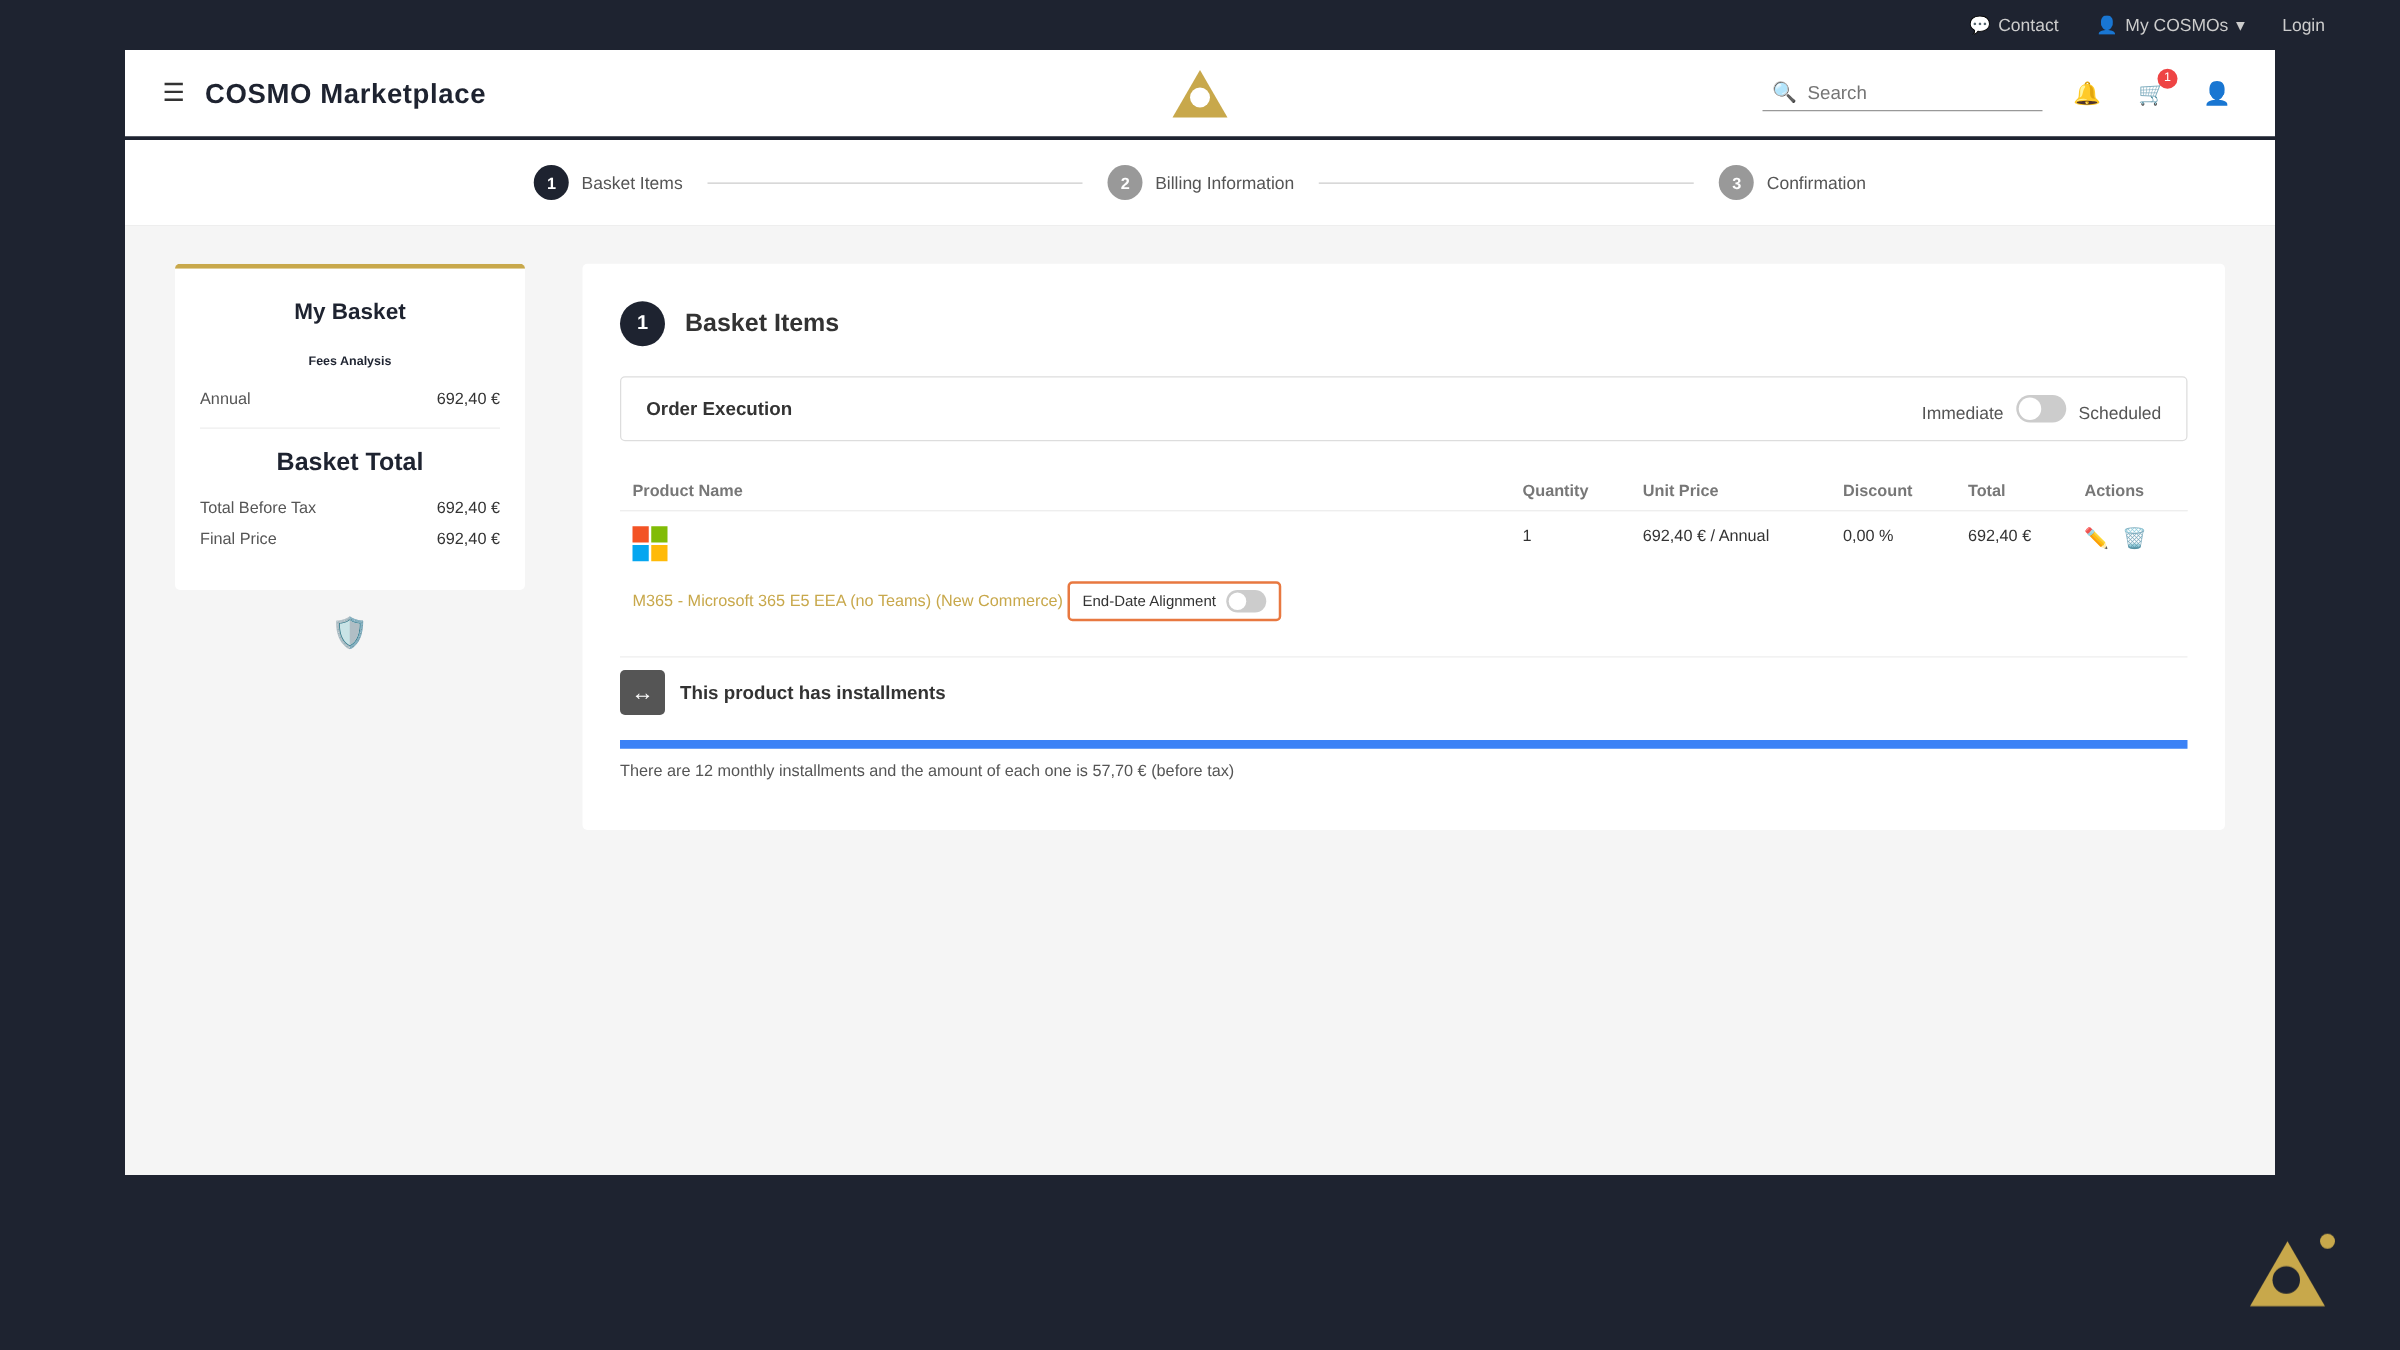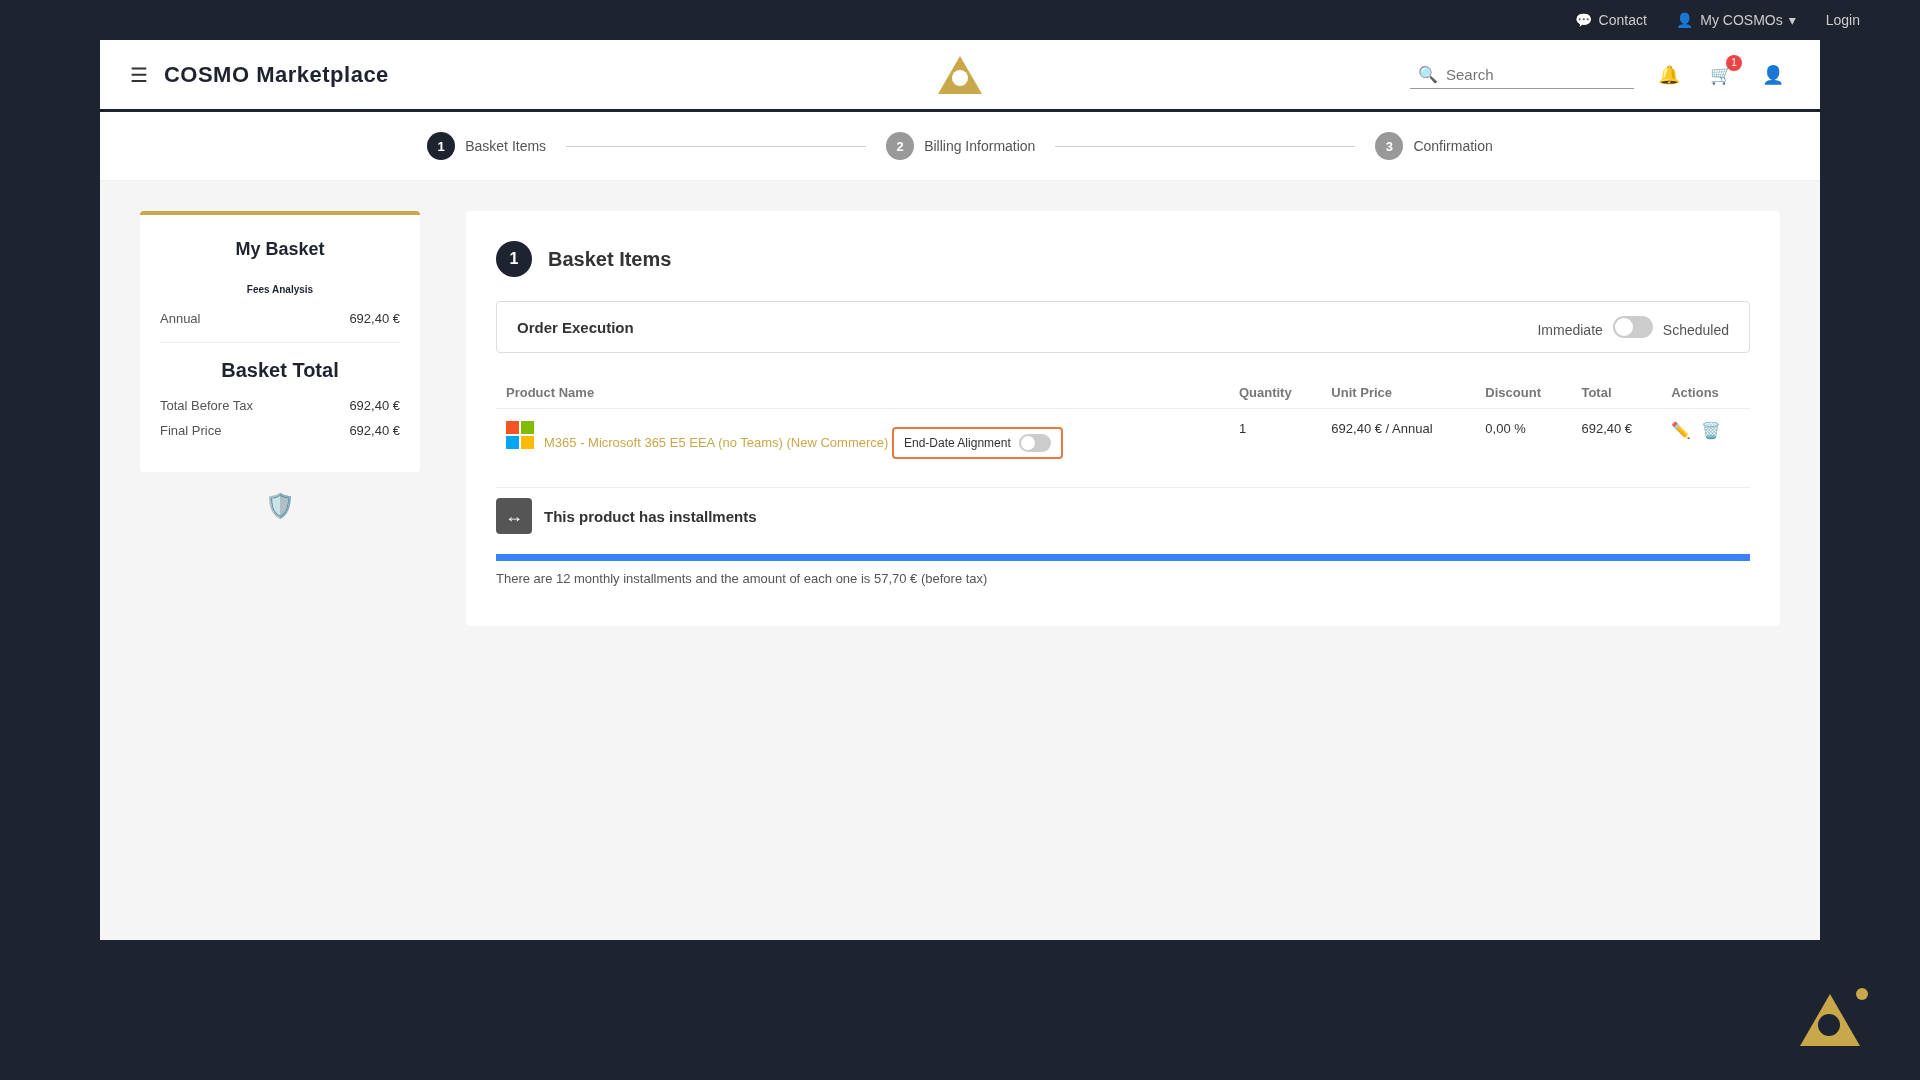--- a/index.html
+++ b/index.html
@@ -562,21 +562,21 @@
             <th>Quantity</th>
             <th>Unit Price</th>
             <th>Discount</th>
             <th>Total</th>
             <th>Actions</th>
           </tr>
         </thead>
         <tbody>
           <tr>
             <td>
-              <div style="display:flex;align-items:flex-start;gap:10px;">
+              <div style="display:flex;align-items:flex-start;gap:10px;flex-direction:column;">
                 <div class="ms-logo">
                   <div class="ms-r"></div>
                   <div class="ms-g"></div>
                   <div class="ms-b"></div>
                   <div class="ms-y"></div>
                 </div>
                 <div>
                   <a class="product-name-link" href="#">M365 - Microsoft 365 E5 EEA (no Teams) (New Commerce)</a>
                   <div class="end-date-box">
                     <span>End-Date Alignment</span>

